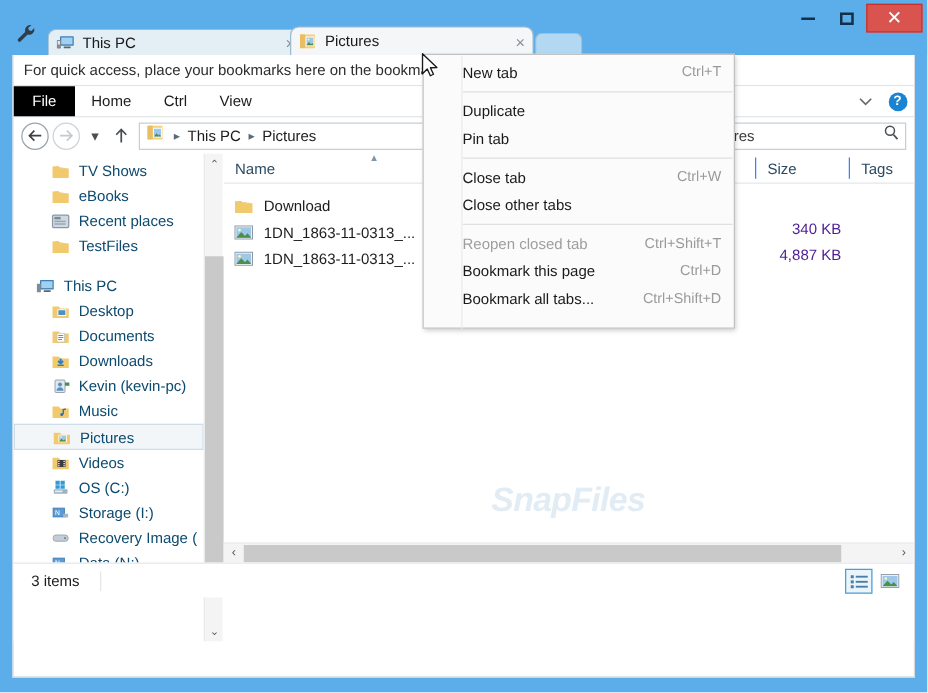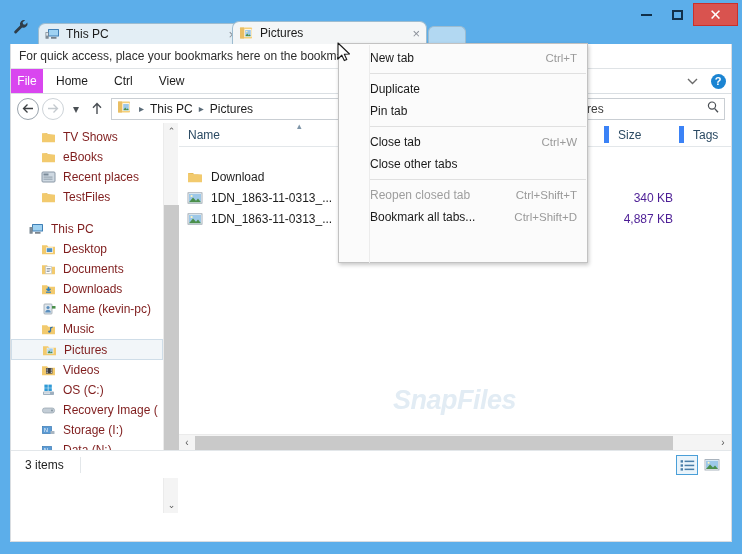--- a/index.html
+++ b/index.html
@@ -107,21 +107,21 @@
 
   
   .ribbon {
     position: absolute; left: 0; top: 25px;
     width: 720px; height: 25px;
     background: #ffffff;
     border-bottom: 1px solid #dadfe3;
     display: flex; align-items: stretch;
   }
   .rb-file {
-    width: 32px; background: #d946ef;
+    width: 49px; background: #000000;
     color: #ffffff; font-size: 12px;
     display: flex; align-items: center; justify-content: center;
   }
   .rb-tab {
     padding: 0 13px; font-size: 12px; color: #1c1c1c;
     display: flex; align-items: center;
   }
   .ribbon .spacer { flex: 1; }
   .rb-chev {
     width: 26px; display: flex; align-items: center; justify-content: center;
@@ -181,21 +181,21 @@
     background: #ffffff;
   }
   .navpane {
     position: absolute; left: 0; top: 0;
     width: 152px; height: 390px;
     background: #ffffff;
     overflow: hidden;
   }
   .nav-item {
     height: 20px; display: flex; align-items: center;
-    padding-left: 18px; font-size: 12px; color: #7f1d1d;
+    padding-left: 18px; font-size: 12px; color: #0c4a6e;
     white-space: nowrap;
   }
   .nav-item.indent { padding-left: 30px; }
   .nav-item.selected {
     background: #f2f6f9; border: 1px solid #cfdde8;
     height: 21px;
   }
   .nav-item .ni-ico { width: 16px; height: 14px; margin-right: 6px; flex: none; }
   .nav-gap { height: 12px; }
 
@@ -225,36 +225,36 @@
   .colhdr {
     position: absolute; left: 0; top: 0;
     width: 552px; height: 24px;
     border-bottom: 1px solid #e3e7ea;
     display: flex; align-items: center;
   }
   .col {
     font-size: 12px; color: #2b4a63;
     padding-left: 9px; height: 17px;
     display: flex; align-items: center;
-    border-left: 5px solid #3b82f6;
+    border-left: 1px solid #3b82f6;
   }
   .col:first-child { border-left: none; }
   .col.name { width: 250px; position: relative; }
   .sort-caret {
     position: absolute; left: 118px; top: -5px;
     color: #7e95a8; font-size: 9px;
   }
   .col.date { width: 175px; }
   .col.size { width: 75px; }
   .col.tags { width: 52px; }
 
   .frow {
     position: absolute; left: 0; height: 20px;
     width: 552px;
-    display: flex; align-items: center; margin-top: 12px;
+    display: flex; 
   }
   .frow .fn {
     width: 250px; display: flex; align-items: center;
     padding-left: 8px; font-size: 12px; color: #1c1c1c;
     white-space: nowrap; overflow: hidden;
   }
   .frow .fn-ico { width: 17px; height: 14px; margin-right: 7px; flex: none; }
   .frow .fdate { width: 175px; font-size: 12px; color: #1c1c1c; }
   .frow .fsize {
     width: 75px; font-size: 12px; color: #4c1d95;
@@ -559,21 +559,21 @@
 
         <div class="nav-item indent">
           <span class="ni-ico">
             <svg width="16" height="14" viewBox="0 0 16 14">
                 <rect x="3" y="2" width="8" height="10" rx="0.8" fill="#dfe6ec" stroke="#8d99a5" stroke-width="0.7"></rect>
                 <circle cx="7" cy="5.5" r="1.6" fill="#5b8fbe"></circle>
                 <path d="M4.2 10.5c0-1.7 1.3-2.7 2.8-2.7s2.8 1 2.8 2.7z" fill="#5b8fbe"></path>
                 <rect x="11" y="4" width="3.5" height="2.6" fill="#4a8f4a"></rect>
               </svg>
           </span>
-          <span>Name (kevin-pc)</span>
+          <span>Kevin (kevin-pc)</span>
         </div>
 
         <div class="nav-item indent">
           <span class="ni-ico">
             <svg width="16" height="14" viewBox="0 0 16 14">
                 <path d="M1 3.2h5l1.3 1.5H14v7.6H1z" fill="#f2ca6e"></path>
                 <path d="M9.6 5.2v4.2" stroke="#2f6fa8" stroke-width="1.1"></path>
                 <circle cx="8.4" cy="9.6" r="1.2" fill="#2f6fa8"></circle>
                 <path d="M9.6 5.2l2-0.6v1.2l-2 0.6z" fill="#2f6fa8"></path>
               </svg>
@@ -620,36 +620,36 @@
                 <rect x="3.4" y="5.2" width="3.4" height="2.8" fill="#2f9ad6"></rect>
                 <rect x="7.4" y="5.2" width="3.4" height="2.8" fill="#2f9ad6"></rect>
               </svg>
           </span>
           <span>OS (C:)</span>
         </div>
 
         <div class="nav-item indent">
           <span class="ni-ico">
             <svg width="16" height="14" viewBox="0 0 16 14">
-                <rect x="1.5" y="5" width="12" height="5" rx="2.2" fill="#c3cdd6" stroke="#94a2ae" stroke-width="0.7"></rect>
-                <circle cx="11" cy="7.5" r="0.9" fill="#7e8d99"></circle>
-              </svg>
-          </span>
-          <span>Recovery Image (</span>
-        </div>
-
-        <div class="nav-item indent">
-          <span class="ni-ico">
-            <svg width="16" height="14" viewBox="0 0 16 14">
                 <rect x="1.5" y="3.5" width="9" height="7" fill="#5b9bd5" stroke="#3a7ab4" stroke-width="0.7"></rect>
                 <text x="3" y="9" font-size="5.4" fill="#ffffff" font-family="sans-serif">N</text>
                 <rect x="9.5" y="8" width="4" height="3" rx="0.6" fill="#a9b6c2"></rect>
               </svg>
           </span>
           <span>Storage (I:)</span>
+        </div>
+
+        <div class="nav-item indent">
+          <span class="ni-ico">
+            <svg width="16" height="14" viewBox="0 0 16 14">
+                <rect x="1.5" y="5" width="12" height="5" rx="2.2" fill="#c3cdd6" stroke="#94a2ae" stroke-width="0.7"></rect>
+                <circle cx="11" cy="7.5" r="0.9" fill="#7e8d99"></circle>
+              </svg>
+          </span>
+          <span>Recovery Image (</span>
         </div>
 
         <div class="nav-item indent">
           <span class="ni-ico">
             <svg width="16" height="14" viewBox="0 0 16 14">
                 <rect x="1.5" y="3.5" width="9" height="7" fill="#5b9bd5" stroke="#3a7ab4" stroke-width="0.7"></rect>
                 <text x="3" y="9" font-size="5.4" fill="#ffffff" font-family="sans-serif">N</text>
                 <rect x="9.5" y="8" width="4" height="3" rx="0.6" fill="#a9b6c2"></rect>
               </svg>
           </span>
@@ -793,20 +793,24 @@
       <span class="cm-label">Close other tabs</span>
       <span class="cm-accel"></span>
     </div>
     <div class="cm-sep"></div>
 
     <div class="cm-item disabled">
       <span class="cm-label">Reopen closed tab</span>
       <span class="cm-accel">Ctrl+Shift+T</span>
     </div>
     <div class="cm-item">
+      <span class="cm-label">Bookmark this page</span>
+      <span class="cm-accel">Ctrl+D</span>
+    </div>
+    <div class="cm-item">
       <span class="cm-label">Bookmark all tabs...</span>
       <span class="cm-accel">Ctrl+Shift+D</span>
     </div>
   </div>
 
   <div class="cursor">
     <svg width="15" height="21" viewBox="0 0 15 21">
       <path d="M1 1l0 16 3.8-3.8 2.5 5.4 2.5-1.2-2.5-5.2 5.2-0.2z" fill="#ffffff" stroke="#1a1a1a" stroke-width="1.1" stroke-linejoin="round"></path>
     </svg>
   </div>

